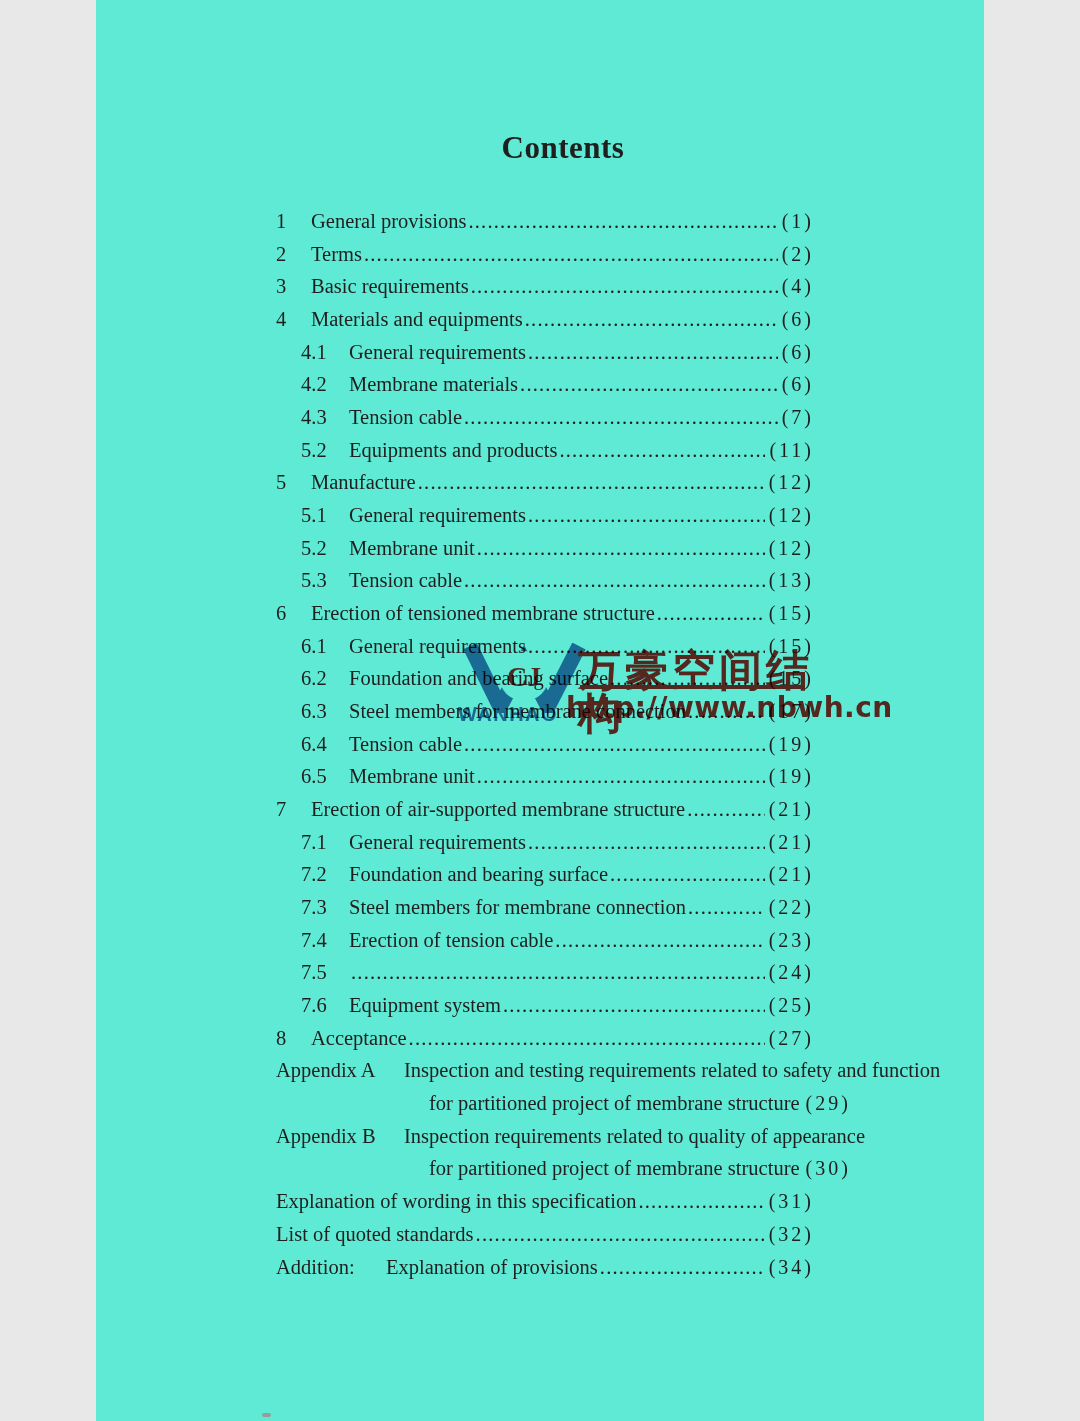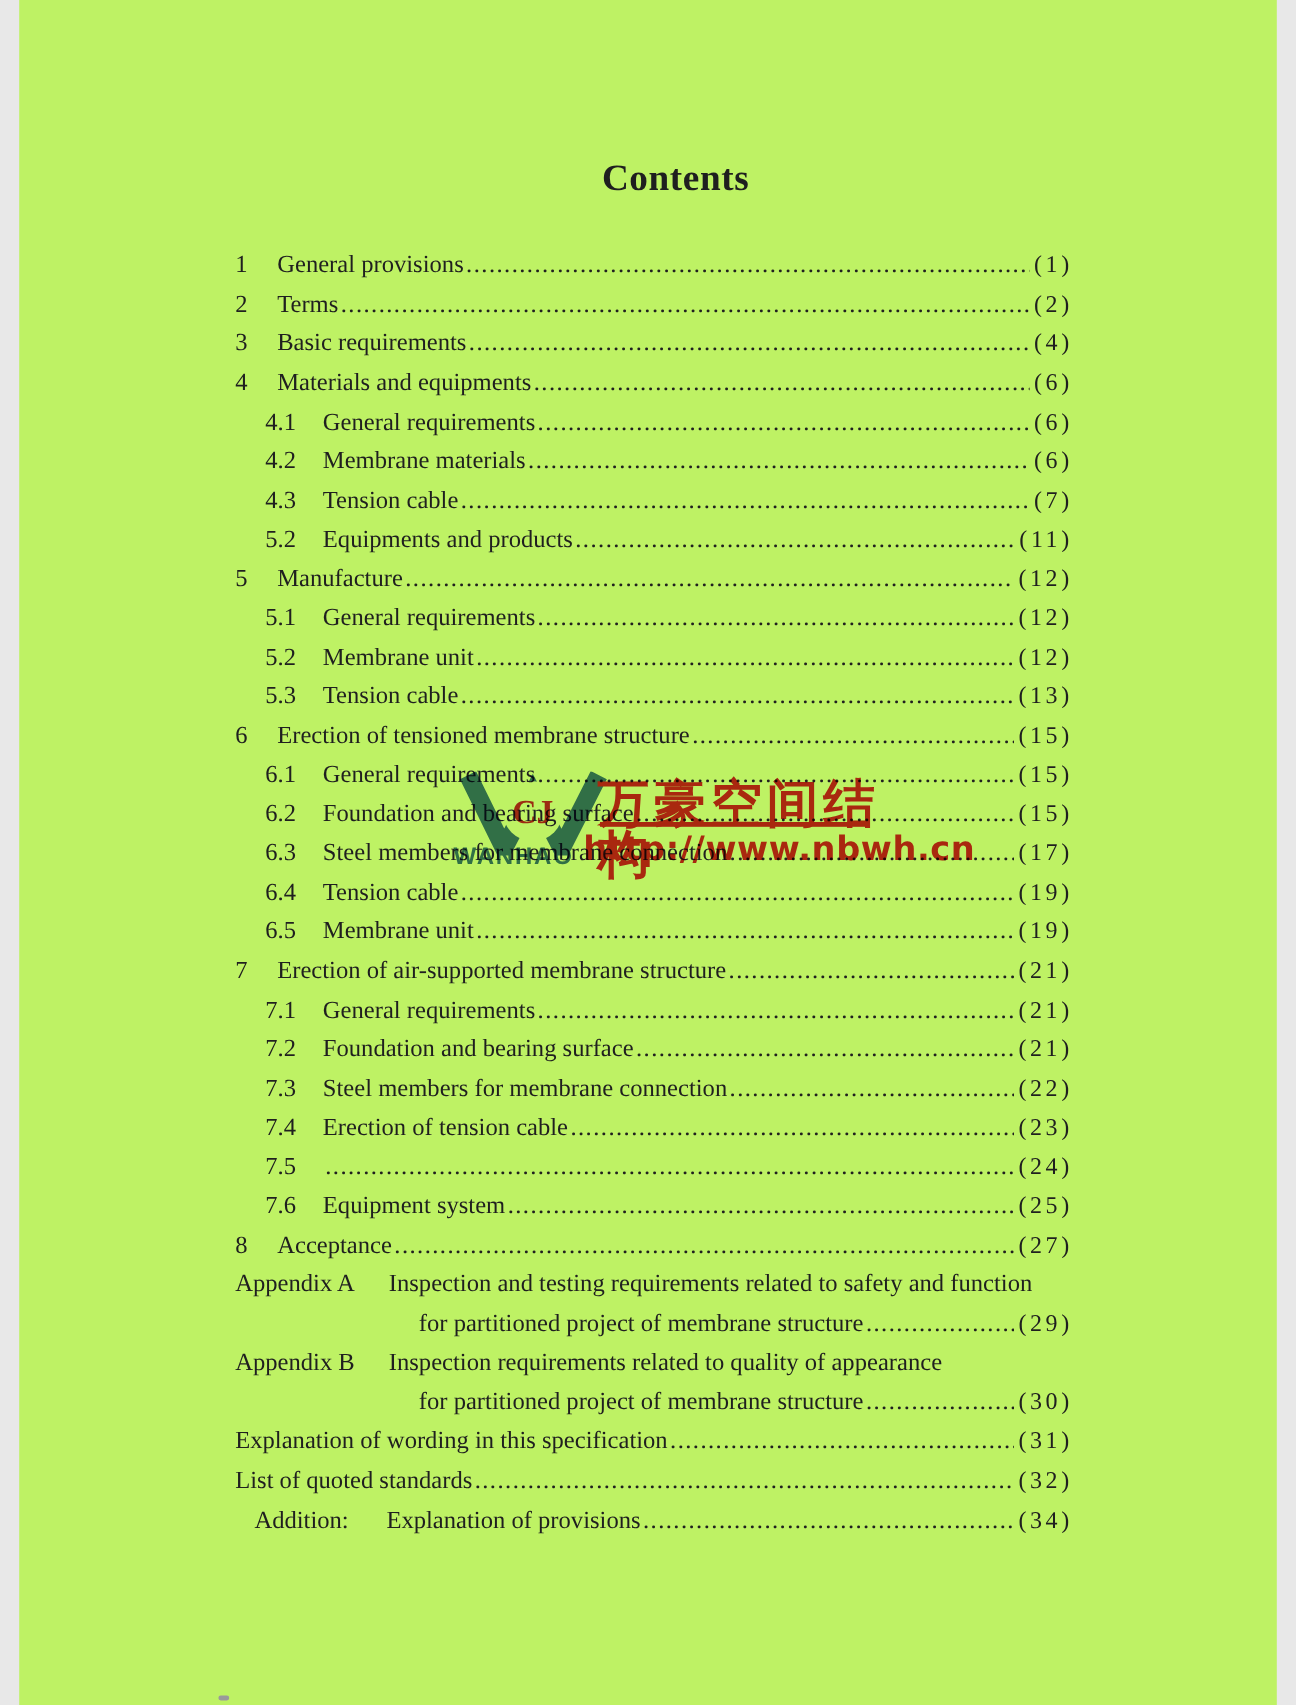--- a/index.html
+++ b/index.html
@@ -1,34 +1,34 @@
 <!DOCTYPE html>
 <html style="--wm-blue: #3a6fae; --wm-red: #e2211c;"><head>
 <meta charset="utf-8">
 <style>
   html,body { margin:0; padding:0; background:#e8e8e8; }
   .page {
-    position:relative; width:1048px; height:1421px; margin:0 auto;
-    background:#bef264; overflow:hidden; color:#1f1f1f;
+    position:relative; width:888px; height:1421px; margin:0 auto;
+    background:#5eead4; overflow:hidden; color:#1f1f1f;
     font-family:"Liberation Serif", serif;
   }
   .title {
     position:absolute; top:130px; left:0; right:0; padding-left:46px;
     text-align:center; font-size:31px; font-weight:bold; letter-spacing:0.5px;
   }
   .toc { position:absolute; left:180px; right:170px; top:205px; }
   .row { display:flex; align-items:baseline; height:32.68px; line-height:32.68px;
          font-size:20.5px; white-space:nowrap; }
   .num   { flex:none; }
   .label { flex:none; }
   .l1 .num { width:35px; }
   .l2 { padding-left:25px; } .l2 .num { width:48px; }
   .apx-head .num { width:128px; }
   .apx-cont { padding-left:153px; }
-  .plain2 .num { width:110px;margin-left:16px; }
+  .plain2 .num { width:110px; }
   .leader { flex:1 1 auto; overflow:hidden; white-space:nowrap;
             letter-spacing:1.2px; margin:0 4px 0 2px; }
   .leader::after { content:"...................................................................................................................................................................................................................................."; }
   .page-no { flex:none; font-size:20px; letter-spacing:3px; }
 
   
   .watermark { position:absolute; left:360px; top:631px; width:360px; height:100px;
                mix-blend-mode:multiply; opacity:0.96; }
   .wm-logo { position:absolute; left:6px; top:12px; }
   .wm-wordmark { position:absolute; left:2px; top:72px; width:110px;

